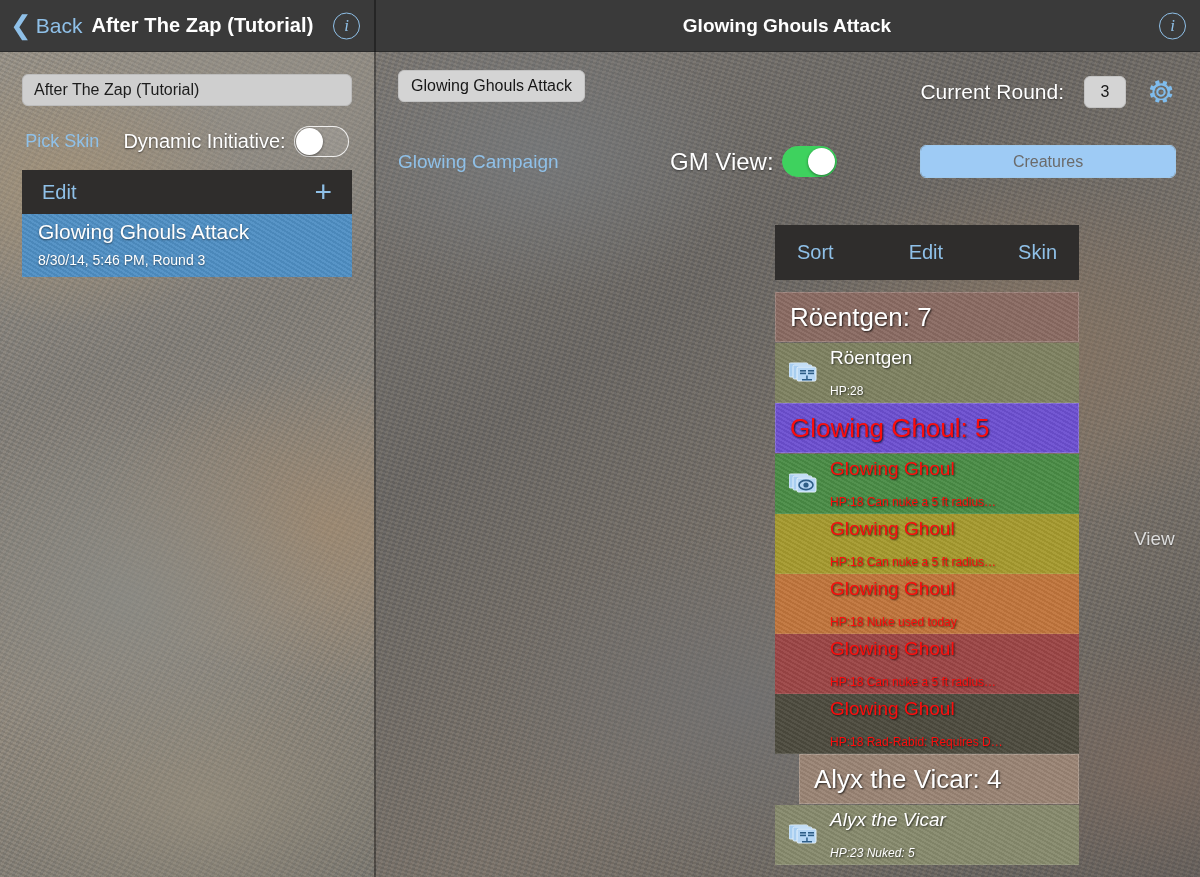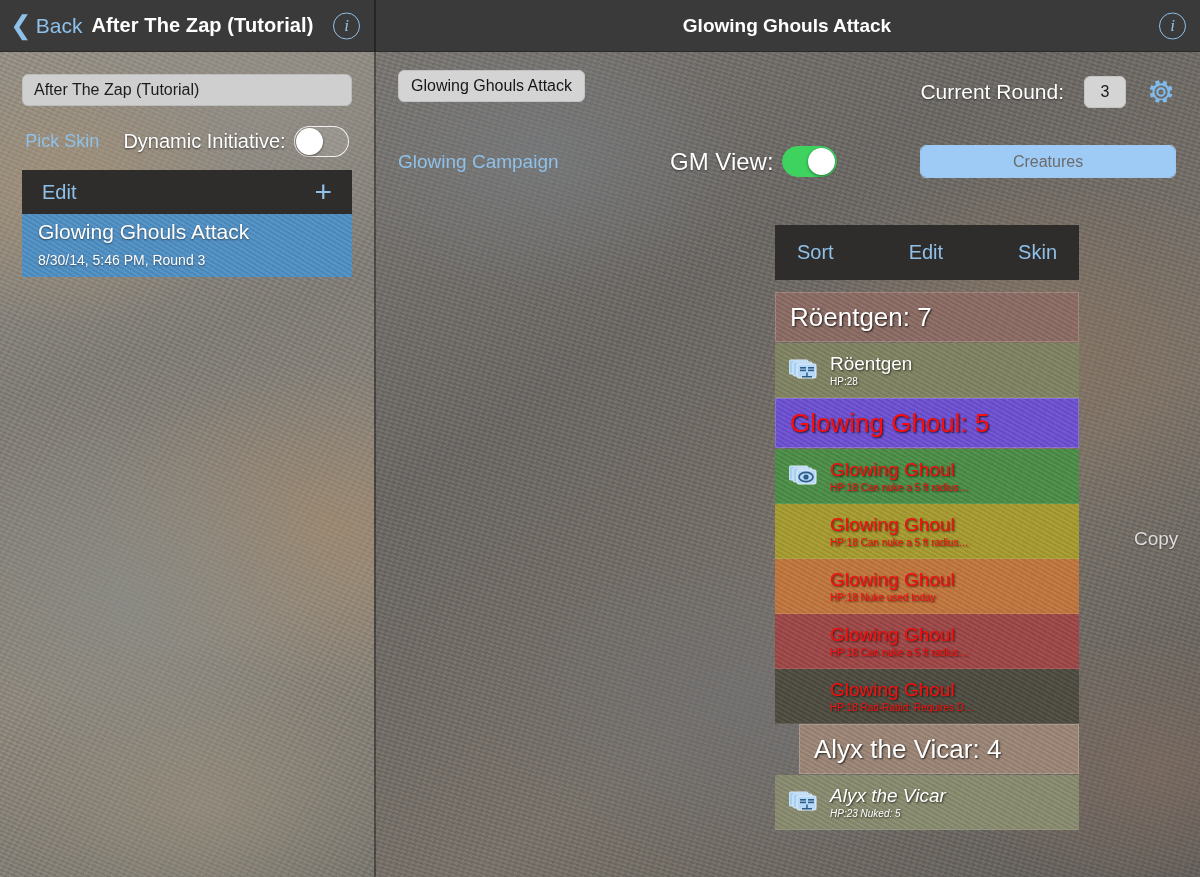--- a/index.html
+++ b/index.html
@@ -140,21 +140,21 @@
   }
   .band-head .bt { font-size:26px; text-shadow:1px 1px 2px rgba(0,0,0,.75); }
 
   .creature-row {
     min-height:55px; display:flex; align-items:center; padding:4px 10px; gap:9px;
     border-bottom:1px solid rgba(255,255,255,.10); cursor:pointer;
     background-image: repeating-linear-gradient(29deg, rgba(255,255,255,.05) 0 2px, rgba(0,0,0,.05) 2px 4px);
   }
   .cr-txt { flex:1; min-width:0; }
   .cr-name { font-size:19px; text-shadow:1px 1px 2px rgba(0,0,0,.65); }
-  .cr-sub  { font-size:10px; margin-top:1px; white-space:nowrap; overflow:hidden;
+  .cr-sub  { font-size:12px; margin-top:15px; white-space:nowrap; overflow:hidden;
              text-overflow:ellipsis; text-shadow:1px 1px 2px rgba(0,0,0,.65); }
   .icon-slot { width:36px; flex:0 0 36px; display:flex; align-items:center; justify-content:center; }
   .icon-slot.empty { visibility:hidden; }
 
   .copy-label {
     position:absolute; left:760px; top:528px; color:#dcdcdc; font-size:19px;
     text-shadow:0 1px 2px rgba(0,0,0,.4); cursor:pointer;
   }
   .white { color:#fff; } .red { color:#fb0d0d; }
 </style>
@@ -375,16 +375,16 @@
               </svg>
             </span>
             <div class="cr-txt">
               <div class="cr-name white">Alyx the Vicar</div>
               <div class="cr-sub white">HP:23 Nuked: 5</div>
             </div>
           </div>
         </div>
     </div>
 
-    <span class="copy-label">Copy</span>
+    <span class="copy-label">View</span>
 
   </div>
 </div>
 
 </body></html>

